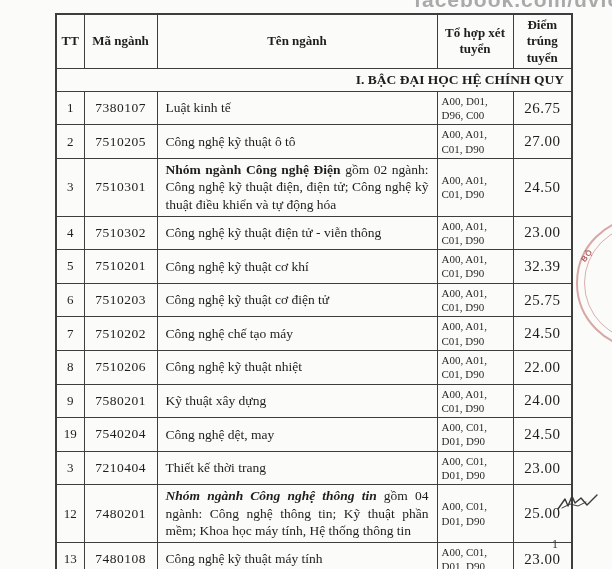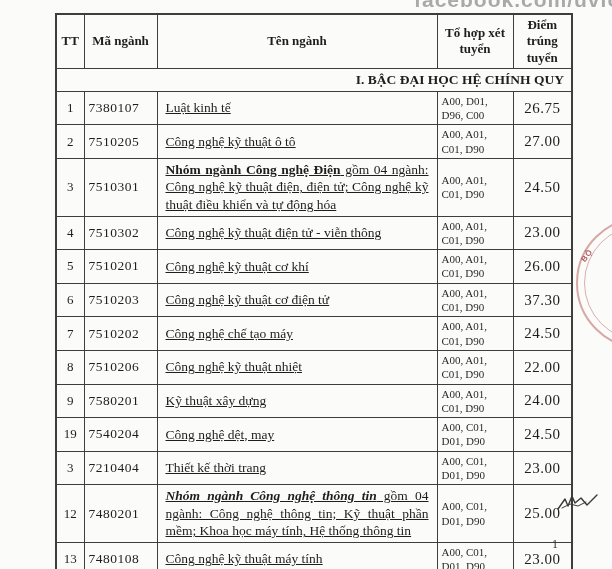--- a/index.html
+++ b/index.html
@@ -28,22 +28,22 @@
     font-size:13px; font-weight:bold; text-align:center;
     white-space:pre-line; line-height:1.25; height:46px;
   }
   td.section {
     font-weight:bold; font-size:13.5px; text-align:right;
     padding:3px 7px; height:23px;
   }
   tr.single td { height:31px; }
   tr.tall td { height:50px; }
   td.tt   { text-align:center; font-size:13px; }
-  td.code { text-align:left; font-size:13.5px; letter-spacing:0.5px; }
-  td.name { text-align:justify; font-size:13.5px; line-height:1.3; padding:2px 8px;text-decoration:underline; }
+  td.code { text-align:center; font-size:13.5px; letter-spacing:0.5px; }
+  td.name { text-align:justify; font-size:13.5px; line-height:1.3; padding:2px 8px; }
   td.name .lead { font-weight:bold; }
   td.name .lead.italic { font-style:italic; }
   td.combo { font-size:11px; line-height:1.3; white-space:pre-line; color:#2a2a2a; }
   td.score { text-align:center; font-size:15px; letter-spacing:0.5px; }
   .stamp {
     position:absolute; left:576px; top:217px;
     width:132px; height:132px; border-radius:50%;
     border:2px solid rgba(186,98,98,0.55);
   }
   .stamp::before {
@@ -110,51 +110,51 @@
         <td class="code">7510205</td>
         <td class="name"><span class="lead"></span><span>Công nghệ kỹ thuật ô tô</span></td>
         <td class="combo">A00, A01,
 C01, D90</td>
         <td class="score">27.00</td>
       </tr>
 
       <tr class="tall">
         <td class="tt">3</td>
         <td class="code">7510301</td>
-        <td class="name"><span class="lead">Nhóm ngành Công nghệ Điện</span><span> gồm 04 ngành: Công nghệ kỹ thuật điện, điện tử; Công nghệ kỹ thuật điều khiển và tự động hóa</span></td>
+        <td class="name"><span class="lead">Nhóm ngành Công nghệ Điện</span><span> gồm 02 ngành: Công nghệ kỹ thuật điện, điện tử; Công nghệ kỹ thuật điều khiển và tự động hóa</span></td>
         <td class="combo">A00, A01,
 C01, D90</td>
         <td class="score">24.50</td>
       </tr>
 
       <tr class="single">
         <td class="tt">4</td>
         <td class="code">7510302</td>
         <td class="name"><span class="lead"></span><span>Công nghệ kỹ thuật điện tử - viễn thông</span></td>
         <td class="combo">A00, A01,
 C01, D90</td>
         <td class="score">23.00</td>
       </tr>
 
       <tr class="single">
         <td class="tt">5</td>
         <td class="code">7510201</td>
         <td class="name"><span class="lead"></span><span>Công nghệ kỹ thuật cơ khí</span></td>
         <td class="combo">A00, A01,
 C01, D90</td>
-        <td class="score">26.00</td>
+        <td class="score">32.39</td>
       </tr>
 
       <tr class="single">
         <td class="tt">6</td>
         <td class="code">7510203</td>
         <td class="name"><span class="lead"></span><span>Công nghệ kỹ thuật cơ điện tử</span></td>
         <td class="combo">A00, A01,
 C01, D90</td>
-        <td class="score">37.30</td>
+        <td class="score">25.75</td>
       </tr>
 
       <tr class="single">
         <td class="tt">7</td>
         <td class="code">7510202</td>
         <td class="name"><span class="lead"></span><span>Công nghệ chế tạo máy</span></td>
         <td class="combo">A00, A01,
 C01, D90</td>
         <td class="score">24.50</td>
       </tr>

